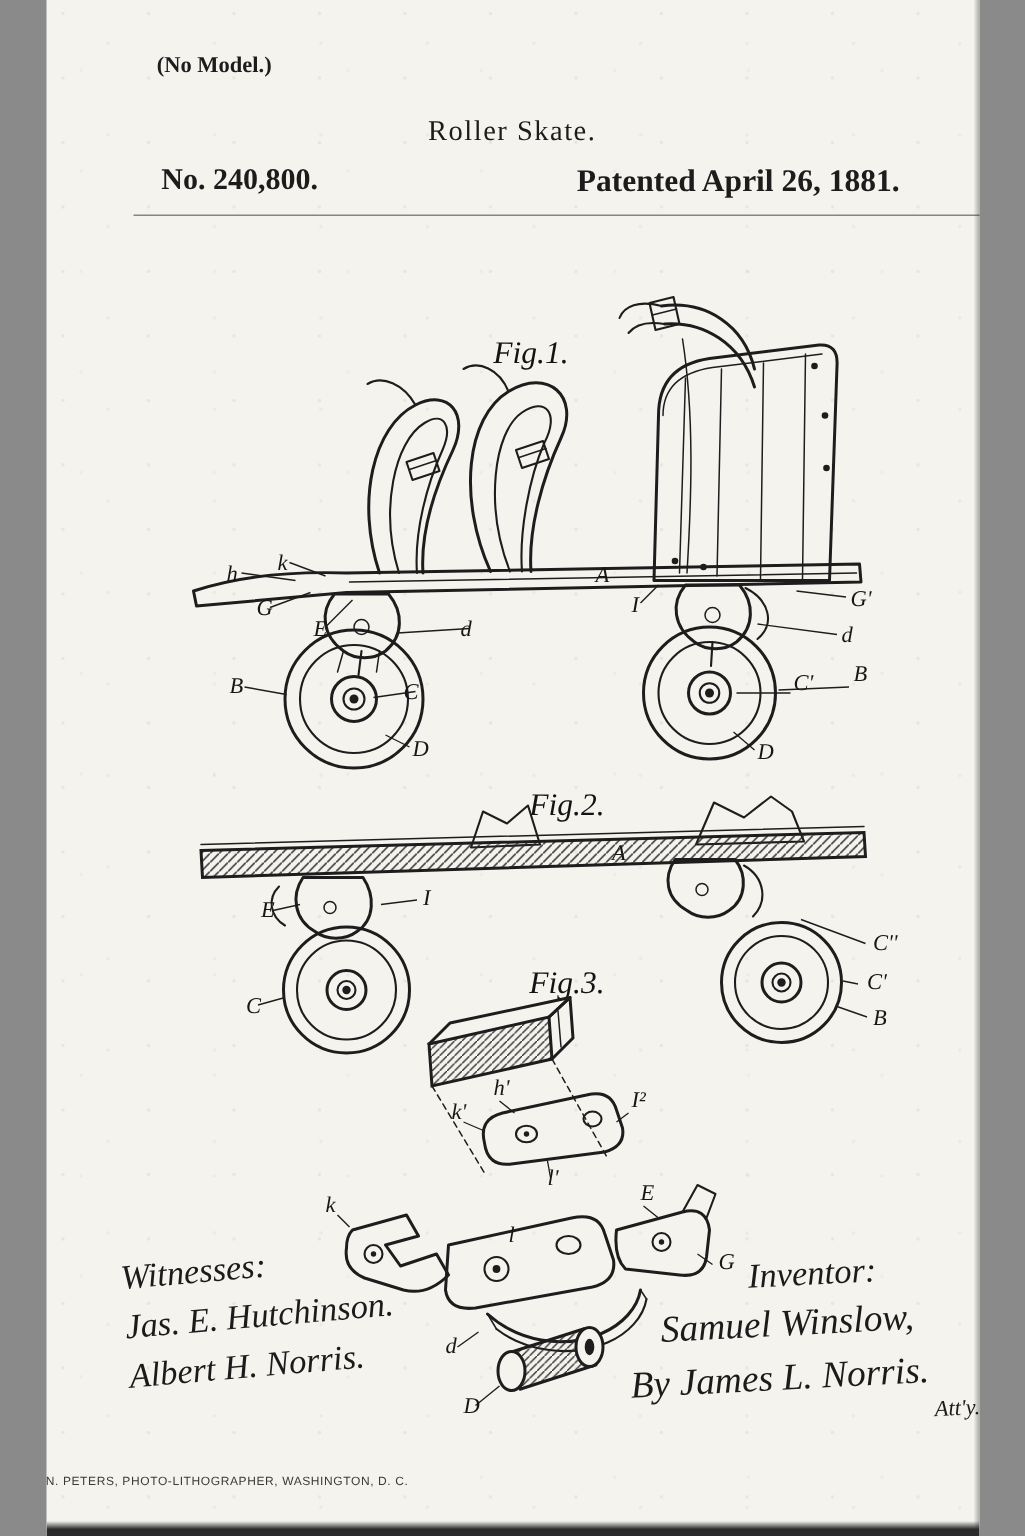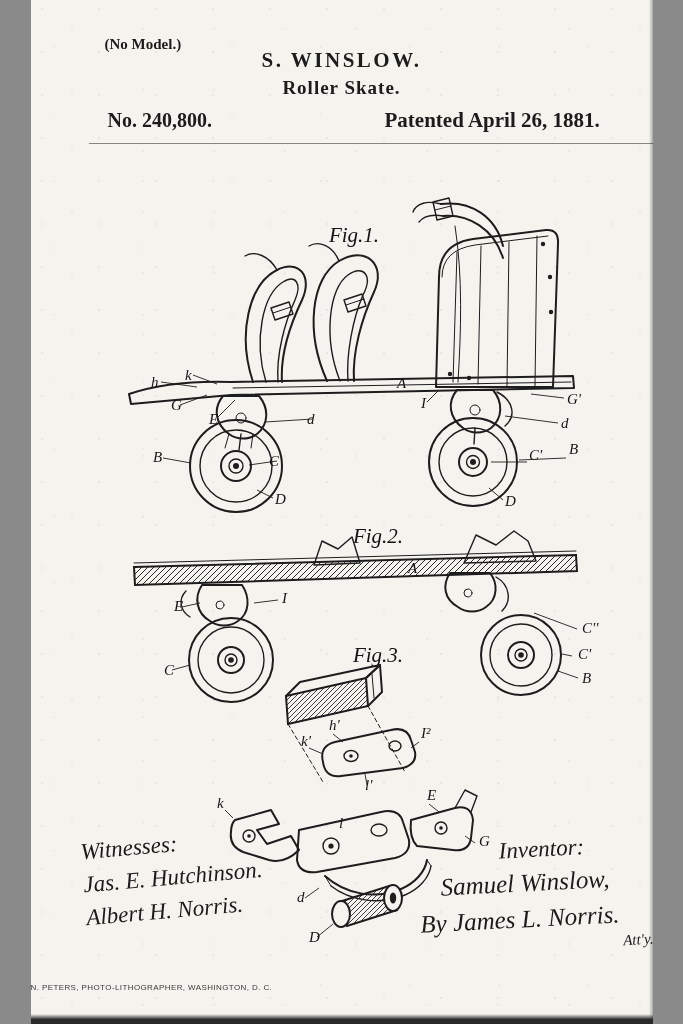--- a/index.html
+++ b/index.html
@@ -10,21 +10,21 @@
       radial-gradient(circle at 11px 9px, rgba(0,0,0,0.055) 1px, transparent 1.3px),
       radial-gradient(circle at 41px 29px, rgba(0,0,0,0.04) 1px, transparent 1.3px),
       radial-gradient(circle at 23px 47px, rgba(0,0,0,0.035) 1px, transparent 1.2px);
     background-size:57px 43px,71px 61px,89px 67px;
     overflow:hidden;
     font-family:"Liberation Serif",serif;color:#1c1c1c;
   }
   
   .no-model{position:absolute;left:74px;top:36px;font-weight:bold;font-size:15px;}
   .head-name{position:absolute;left:0;right:0;top:48px;text-align:center;font-weight:bold;font-size:21px;letter-spacing:2.5px;}
-  .head-title{position:absolute;left:0;right:0;top:77px;text-align:center;font-weight:bold;font-size:19px;letter-spacing:1px;}
+  .head-title{position:absolute;left:0;right:0;top:77px;text-align:center;font-weight:normal;font-size:19px;letter-spacing:1px;}
   .pat-no{position:absolute;left:77px;top:109px;font-weight:bold;font-size:20px;}
   .pat-date{position:absolute;left:354px;top:108px;font-weight:bold;font-size:21px;}
   .head-rule{position:absolute;left:58px;top:143px;width:567px;height:1px;background:#2a2a2a;opacity:.55;}
   
   svg{position:absolute;overflow:visible;}
   .ln{fill:none;stroke:#1d1d1d;stroke-width:2;stroke-linecap:round;stroke-linejoin:round;}
   .ln-md{fill:none;stroke:#1d1d1d;stroke-width:1.4;stroke-linecap:round;stroke-linejoin:round;}
   .ln-thin{fill:none;stroke:#1d1d1d;stroke-width:1;stroke-linecap:round;}
   .lead{fill:none;stroke:#1d1d1d;stroke-width:0.9;}
   .dot{fill:#1d1d1d;stroke:none;}
@@ -45,21 +45,20 @@
   
   .edge-right{position:absolute;right:0;top:0;bottom:0;width:4px;background:linear-gradient(to left,rgba(30,30,30,.35),rgba(30,30,30,0));}
   .edge-bottom{position:absolute;left:0;right:0;bottom:0;height:10px;background:linear-gradient(to bottom,rgba(35,35,35,0),#2a2a2a 55%);}
 </style>
 </head>
 <body>
 
 <div class="page">
 
   <div class="no-model">(No Model.)</div>
-  <div class="head-name">S. WINSLOW.</div>
   <div class="head-title">Roller Skate.</div>
   <div class="pat-no">No. 240,800.</div>
   <div class="pat-date">Patented April 26, 1881.</div>
   <div class="head-rule"></div>
 
   <svg style="left:70px;top:182px;" width="530" height="345" viewBox="0 0 530 345">
     <text class="fig-caption" x="253" y="60" text-anchor="middle">Fig.1.</text>
 
     <g>
       <path class="ln" d="M402,64 C395,35 370,18 340,22"></path>

